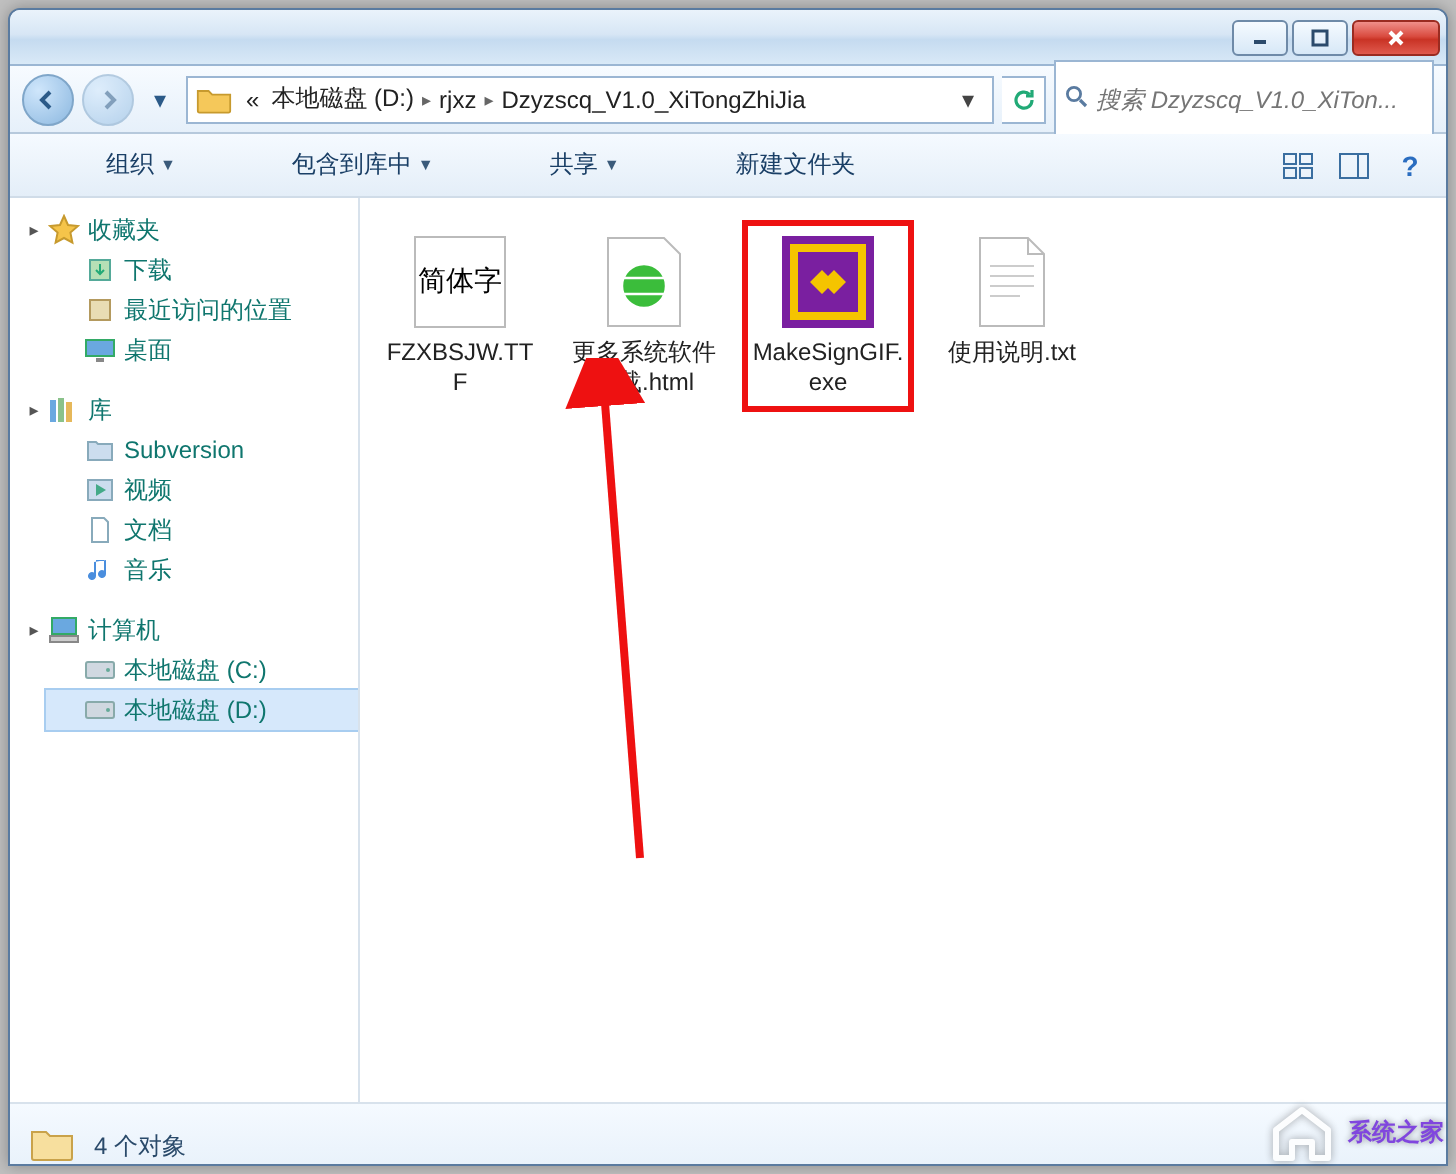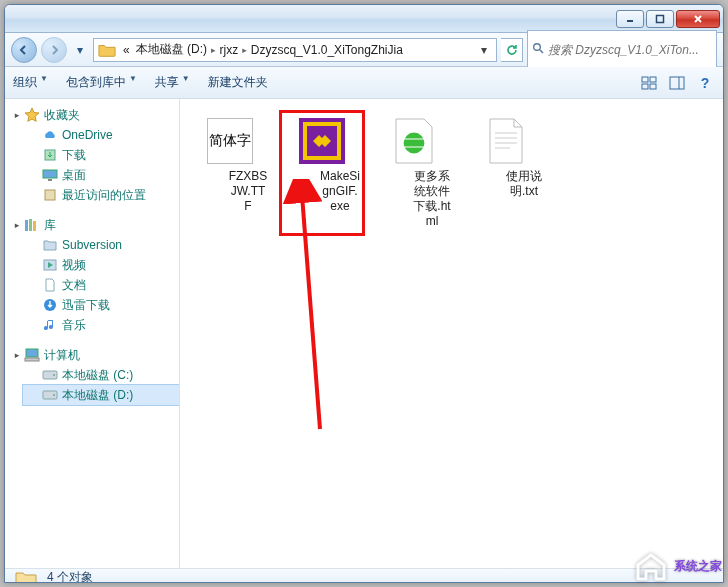--- a/index.html
+++ b/index.html
@@ -68,21 +68,21 @@
 .searchbox input { border:none; outline:none; width:100%; font-style: italic; color:#777; background:transparent;}
 .searchbox .mag { margin-right: 4px; color:#5a7ba0; }
 
 
 .toolbar {
   height: 32px;
   background: linear-gradient(#f5faff,#e4eef8);
   border-bottom: 1px solid #d0dce8;
   display: flex; align-items: center; padding: 0 8px; gap: 18px;
 }
-.tb-item { color: #1a3f66; cursor: pointer; display:flex; gap:3px; }
+.tb-item { color: #1a3f66; cursor: pointer; display:flex; align-items:center; gap:3px;margin-left:40px; }
 .tb-item .car { font-size: 8px; color:#3a5a7a; }
 .tb-right { margin-left: auto; display:flex; gap:8px; align-items:center; }
 .tb-ico { width:20px; height:20px; display:flex; align-items:center; justify-content:center; color:#3a6ea0; cursor:pointer; border:1px solid transparent; }
 
 
 .body { flex:1; display:flex; overflow:hidden; }
 .sidebar {
   width: 175px; background:#fff; border-right:1px solid #d8e2ec;
   overflow-y:auto; padding: 6px 0;
 }
@@ -97,26 +97,26 @@
 .content {
   flex:1; background:#fff; padding: 14px 10px; overflow:auto; position:relative;
 }
 .file-grid { display:flex; flex-wrap:wrap; gap: 10px 12px; align-content:flex-start; }
 .file-item {
   width: 80px; display:flex; flex-direction:column; align-items:center;
   text-align:center; cursor:pointer; padding:4px 2px;
 }
 .file-item.highlight { outline: 3px solid #e11; outline-offset: 0; }
 .file-thumb { width: 48px; height: 48px; display:flex; align-items:center; justify-content:center; margin-bottom:4px; }
-.file-label { color:#222; line-height:1.25; word-break:break-all;margin-left:36px; }
+.file-label { color:#222; line-height:1.25; word-break:break-all; }
 
 .statusbar {
-  height: 14px; border-top:1px solid #d8e2ec;
+  height: 31px; border-top:1px solid #d8e2ec;
   background: linear-gradient(#f5faff,#e9f2fb);
-  display:flex; align-items:flex-start; padding: 0 10px; gap:10px;
+  display:flex; align-items:flex-end; padding: 0 10px; gap:10px;
   color:#2a4a6a;
 }
 .status-folder-ico { width:22px; height:20px; }
 
 
 .arrow-svg { position:absolute; pointer-events:none; }
 
 
 .watermark {
   position:absolute; right:6px; bottom:6px; color:#6d28d9;
@@ -238,54 +238,45 @@
               <svg width="16" height="16" viewBox="0 0 16 16">
                 <path d="M8 1l2 4.5 5 .5-3.8 3.3 1 5L8 12l-4.2 2.3 1-5L1 6l5-.5z" fill="#f5c44a" stroke="#c79a2e"></path>
               </svg>
             </span>
           <span class="tree-label">收藏夹</span>
         </div>
         <div class="tree-child">
           <div class="tree-node">
               <span class="tree-toggle"></span>
               <span class="tree-ico">
-                <svg width="16" height="12" viewBox="0 0 16 12">
-                  <path d="M4 9a3 3 0 0 1 1-5 3.5 3.5 0 0 1 6.5 1A2.5 2.5 0 0 1 12 9z" fill="#4aa0e6"></path>
-                </svg>
-              </span>
-              <span class="tree-label">OneDrive</span>
-            </div>
-          <div class="tree-node">
-              <span class="tree-toggle"></span>
-              <span class="tree-ico">
                 <svg width="14" height="14" viewBox="0 0 14 14">
                   <rect x="2" y="2" width="10" height="10" fill="#b6e0b6" stroke="#5a9"></rect>
                   <path d="M7 4v5m-2-2l2 2 2-2" stroke="#2a7" fill="none"></path>
                 </svg>
               </span>
               <span class="tree-label">下载</span>
             </div>
           <div class="tree-node">
               <span class="tree-toggle"></span>
               <span class="tree-ico">
+                <svg width="14" height="14" viewBox="0 0 14 14">
+                  <rect x="2" y="2" width="10" height="10" fill="#e8dcb4" stroke="#b49a5e"></rect>
+                </svg>
+              </span>
+              <span class="tree-label">最近访问的位置</span>
+            </div>
+          <div class="tree-node">
+              <span class="tree-toggle"></span>
+              <span class="tree-ico">
                 <svg width="16" height="12" viewBox="0 0 16 12">
                   <rect x="1" y="1" width="14" height="8" fill="#6aa8e0" stroke="#3a6"></rect>
                   <rect x="6" y="10" width="4" height="2" fill="#888"></rect>
                 </svg>
               </span>
               <span class="tree-label">桌面</span>
-            </div>
-          <div class="tree-node">
-              <span class="tree-toggle"></span>
-              <span class="tree-ico">
-                <svg width="14" height="14" viewBox="0 0 14 14">
-                  <rect x="2" y="2" width="10" height="10" fill="#e8dcb4" stroke="#b49a5e"></rect>
-                </svg>
-              </span>
-              <span class="tree-label">最近访问的位置</span>
             </div>
         </div>
       </div>
 
       <div class="tree-group">
         <div class="tree-node">
           <span class="tree-toggle">▸</span>
           <span class="tree-ico">
               <svg width="16" height="14" viewBox="0 0 16 14">
                 <rect x="1" y="2" width="3" height="11" fill="#6aa8e0"></rect>
@@ -320,30 +311,20 @@
               <span class="tree-ico">
                 <svg width="12" height="14" viewBox="0 0 12 14">
                   <path d="M2 1h6l2 2v10H2z" fill="#fff" stroke="#8ab"></path>
                 </svg>
               </span>
               <span class="tree-label">文档</span>
             </div>
           <div class="tree-node">
               <span class="tree-toggle"></span>
               <span class="tree-ico">
-                <svg width="14" height="14" viewBox="0 0 14 14">
-                  <circle cx="7" cy="7" r="6" fill="#3a8ede"></circle>
-                  <path d="M7 3v6m-2-2l2 2 2-2" stroke="#fff" fill="none" stroke-width="1.4"></path>
-                </svg>
-              </span>
-              <span class="tree-label">迅雷下载</span>
-            </div>
-          <div class="tree-node">
-              <span class="tree-toggle"></span>
-              <span class="tree-ico">
                 <svg width="12" height="14" viewBox="0 0 12 14">
                   <path d="M4 2v8a2 2 0 1 1-1-1.7V3l6-1v7a2 2 0 1 1-1-1.7V2z" fill="#4a8ede"></path>
                 </svg>
               </span>
               <span class="tree-label">音乐</span>
             </div>
         </div>
       </div>
 
       <div class="tree-group">
@@ -385,41 +366,41 @@
     <div class="content">
       <div class="file-grid">
 
         <div class="file-item">
           <div class="file-thumb">
             <div style="width:46px;height:46px;border:1px solid #bbb;background:#fff;display:flex;align-items:center;justify-content:center;font-family:Liberation Sans, sans-serif;font-size:14px;">简体字</div>
           </div>
           <div class="file-label">FZXBSJW.TTF</div>
         </div>
 
+        <div class="file-item">
+          <div class="file-thumb">
+            <svg width="44" height="48" viewBox="0 0 44 48">
+                <path d="M4 2h28l8 8v36H4z" fill="#fff" stroke="#bbb"></path>
+                <circle cx="22" cy="26" r="11" fill="#3bbd3b"></circle>
+                <path d="M22 15a11 11 0 0 1 0 22M22 15a11 11 0 0 0 0 22M12 22h20M12 30h20" fill="none" stroke="#fff" stroke-width="1.2"></path>
+              </svg>
+          </div>
+          <div class="file-label">更多系统软件下载.html</div>
+        </div>
+
         <div class="file-item highlight">
           <div class="file-thumb">
             <svg width="46" height="46" viewBox="0 0 46 46">
                 <rect width="46" height="46" fill="#7a1fa0"></rect>
                 <rect x="4" y="4" width="38" height="38" fill="#f5c400"></rect>
                 <rect x="8" y="8" width="30" height="30" fill="#7a1fa0"></rect>
                 <path d="M14 23l6-6 6 6-6 6zM20 23l6-6 6 6-6 6z" fill="#f5c400"></path>
               </svg>
           </div>
           <div class="file-label">MakeSignGIF.exe</div>
-        </div>
-
-        <div class="file-item">
-          <div class="file-thumb">
-            <svg width="44" height="48" viewBox="0 0 44 48">
-                <path d="M4 2h28l8 8v36H4z" fill="#fff" stroke="#bbb"></path>
-                <circle cx="22" cy="26" r="11" fill="#3bbd3b"></circle>
-                <path d="M22 15a11 11 0 0 1 0 22M22 15a11 11 0 0 0 0 22M12 22h20M12 30h20" fill="none" stroke="#fff" stroke-width="1.2"></path>
-              </svg>
-          </div>
-          <div class="file-label">更多系统软件下载.html</div>
         </div>
 
         <div class="file-item">
           <div class="file-thumb">
             <svg width="40" height="48" viewBox="0 0 40 48">
                 <path d="M4 2h24l8 8v36H4z" fill="#fff" stroke="#bbb"></path>
                 <path d="M28 2v8h8" fill="none" stroke="#bbb"></path>
                 <line x1="9" y1="16" x2="31" y2="16" stroke="#ccc"></line>
                 <line x1="9" y1="21" x2="31" y2="21" stroke="#ccc"></line>
                 <line x1="9" y1="26" x2="31" y2="26" stroke="#ccc"></line>

